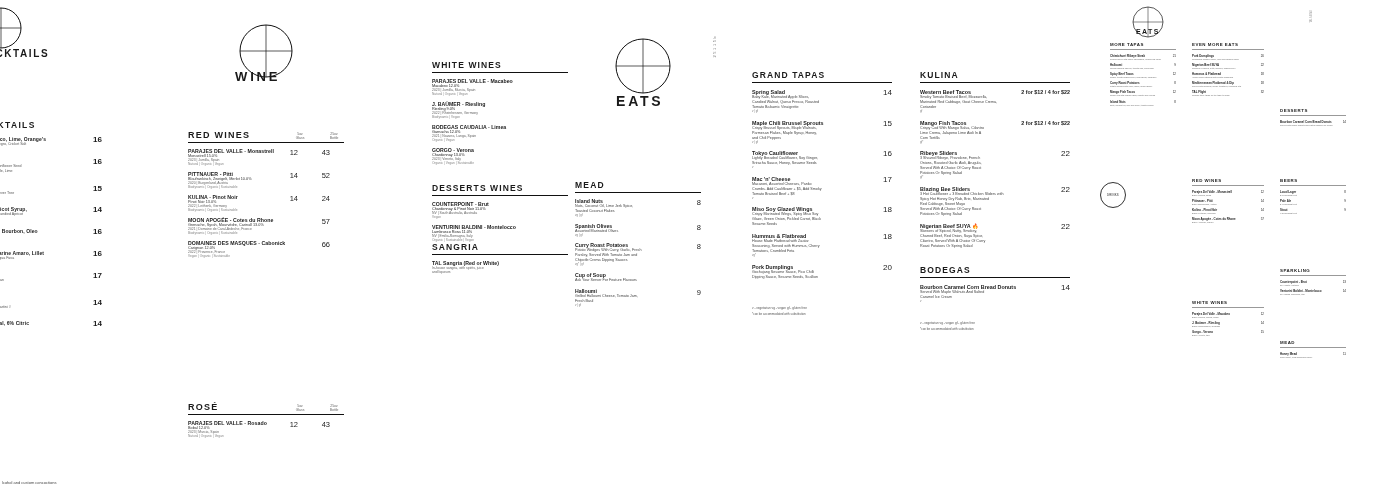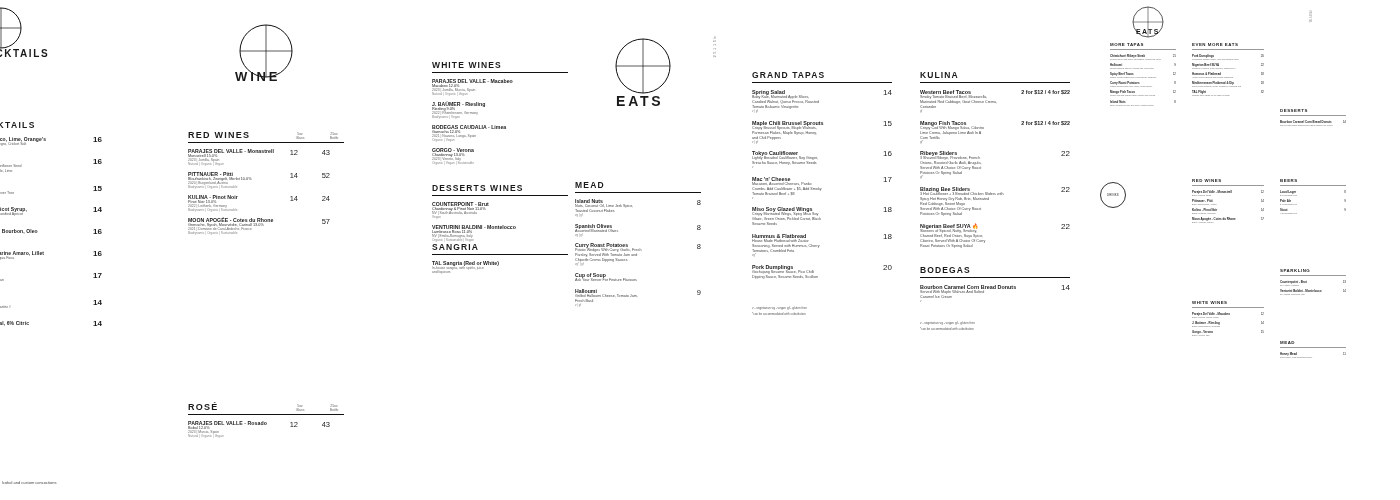--- a/index.html
+++ b/index.html
@@ -265,20 +265,28 @@
             <div class="p2-b">24</div>
           </div>
           <div class="p2-row">
             <div class="p2-name">MOON APOGÉE - Cotes du Rhone</div>
             <div class="p2-sub">Grenache, Syrah, Mourvèdre, Carinall 13.0%</div>
             <div class="p2-meta">2021 | Domaine de Caral-Ardeche, France</div>
             <div class="p2-meta2">Biodynamic | Organic | Sustainable</div>
             <div class="p2-g"></div>
             <div class="p2-b">57</div>
           </div>
+          <div class="p2-row">
+            <div class="p2-name">DOMAINES DES MASQUES - Cabonick</div>
+            <div class="p2-sub">Carignan 12.0%</div>
+            <div class="p2-meta">2022 | Provence, France</div>
+            <div class="p2-meta2">Vegan | Organic | Sustainable</div>
+            <div class="p2-g"></div>
+            <div class="p2-b">66</div>
+          </div>
         </div>
     </div>
 
     <div class="p2-section" style="top:402px;">
       <div class="p2-head">
         <div class="t">ROSÉ</div>
         <div class="p2-cols">
           <div>5oz<br>Glass</div>
           <div>25oz<br>Bottle</div>
         </div>

